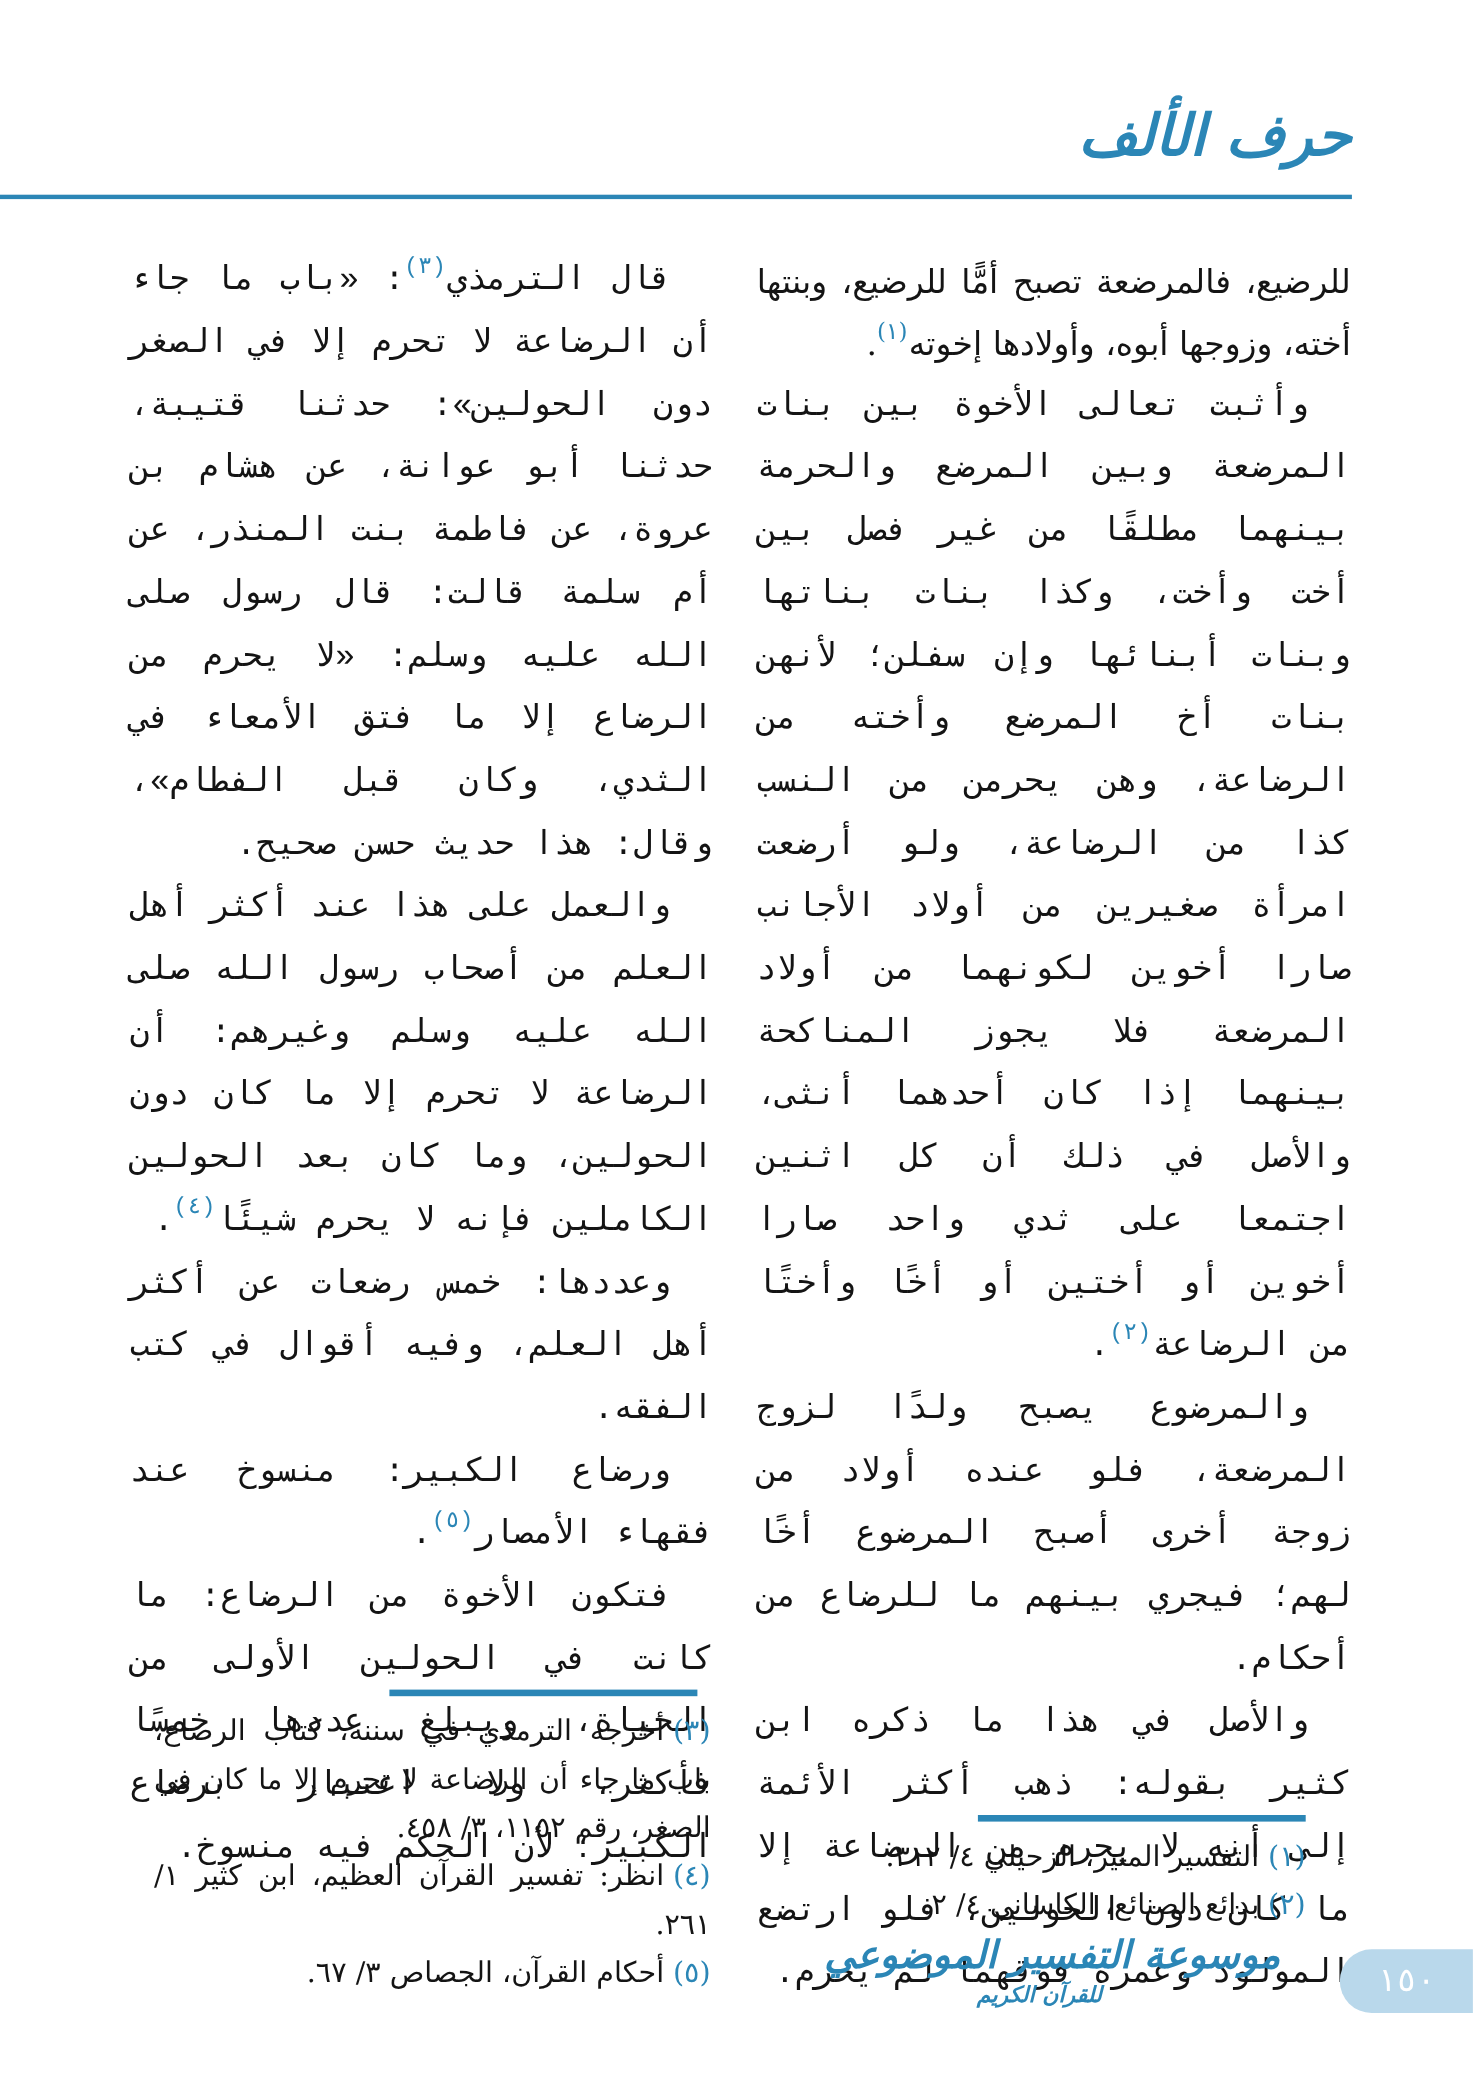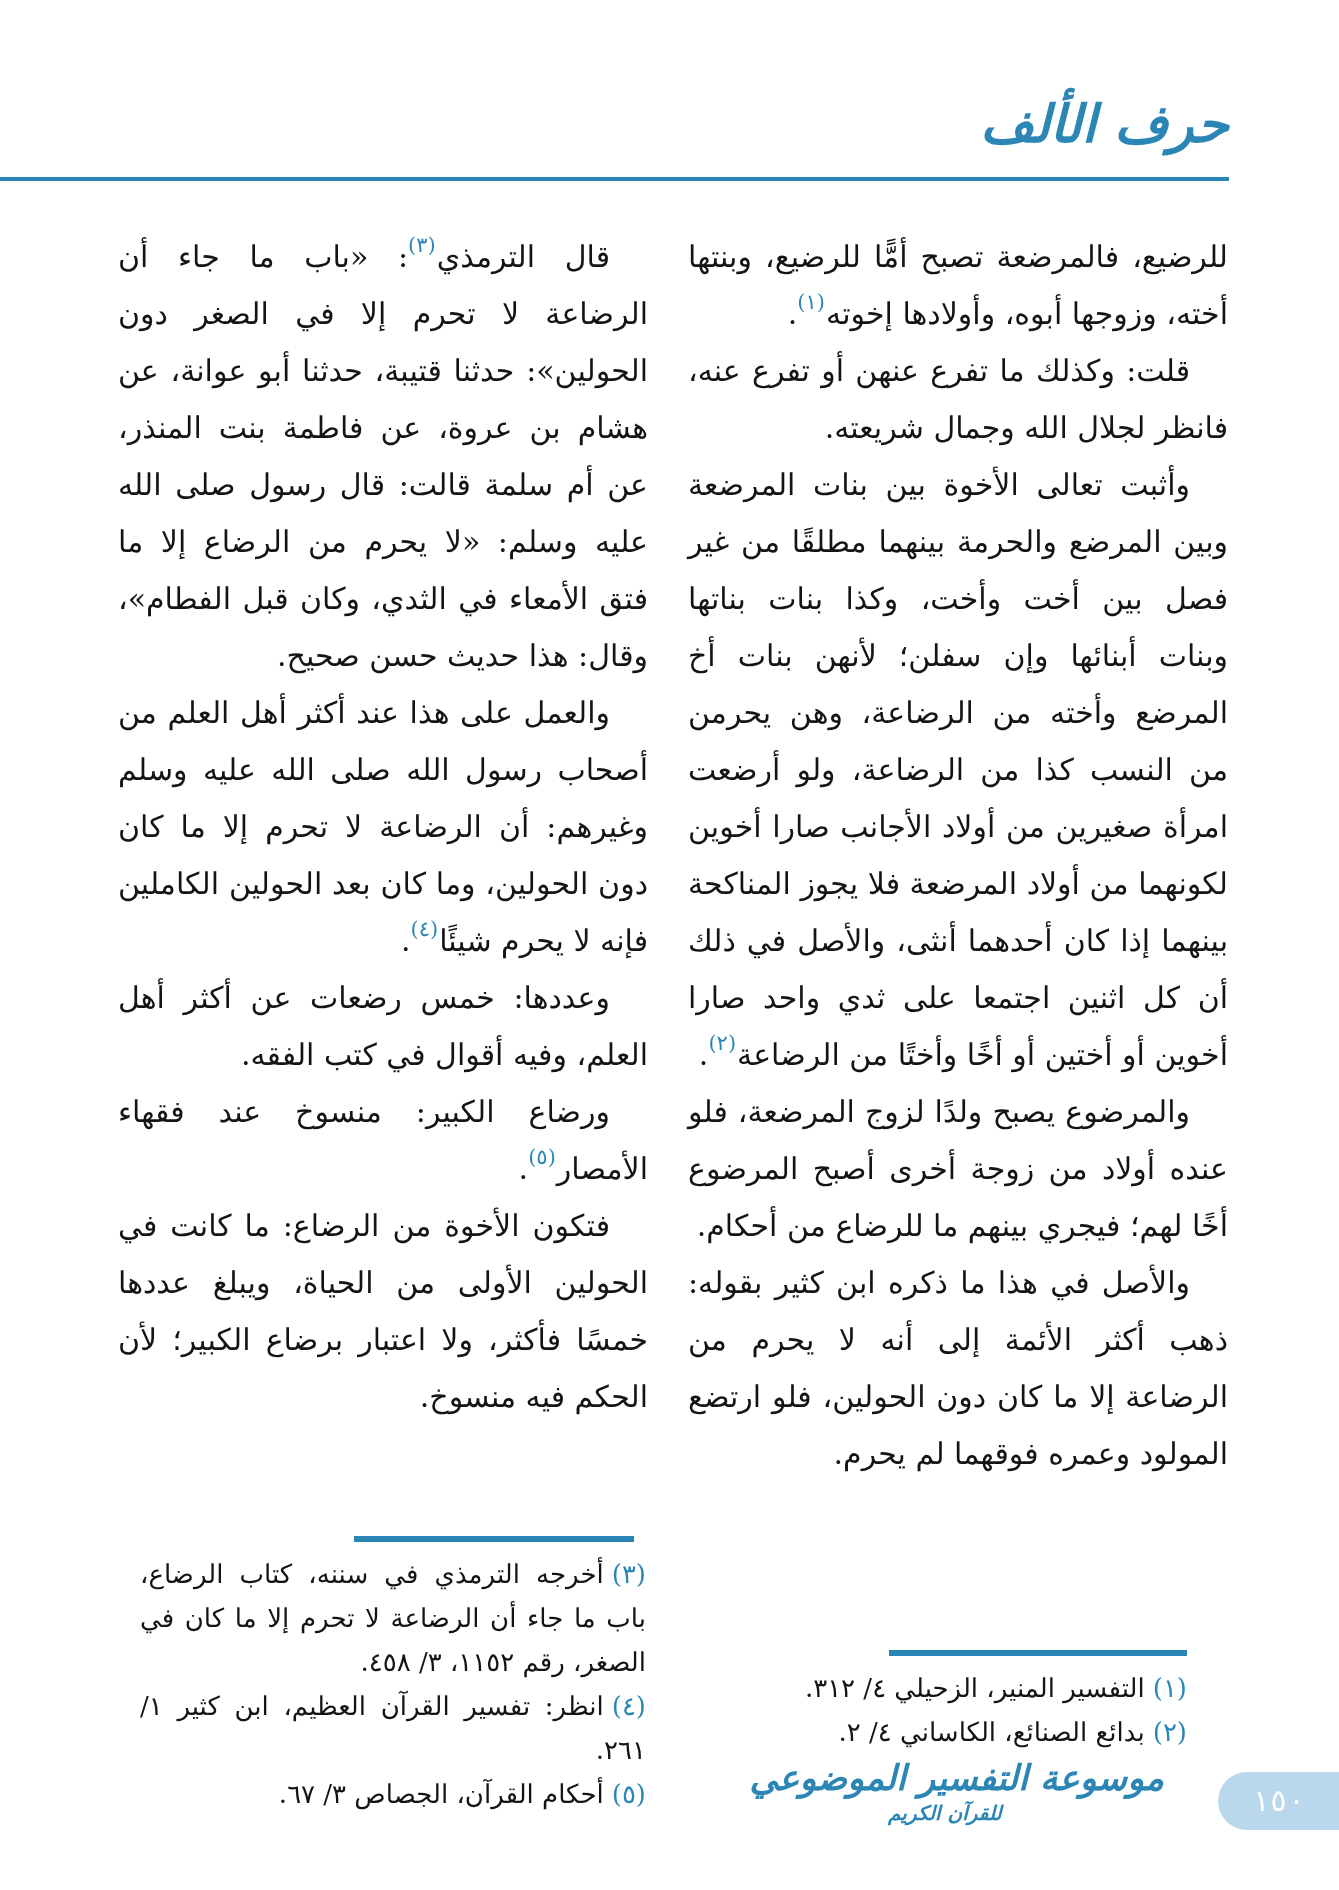--- a/index.html
+++ b/index.html
@@ -45,21 +45,21 @@
     position: absolute;
     top: 228px;
     font-size: 30px;
     line-height: 57px;
     text-align: justify;
     color: var(--ink);
   }
   .col-main { right: 111px; width: 540px; }
   .col-secondary { left: 118px; width: 530px; }
   .para { margin: 0; }
-  .para.indent { text-indent: 38px; }
+  .para.indent { text-indent: 38px; font-family: Liberation Mono, monospace; }
   sup.ref {
     color: var(--accent);
     font-size: 21px;
     line-height: 0;
     vertical-align: 15px;
     letter-spacing: -1px;
     margin-right: 1px;
   }
   .footnote-block {
     position: absolute;
@@ -123,21 +123,20 @@
 <body>
 
 <div class="page">
 
   <div class="header-title">حرف الألف</div>
 
   <div class="header-rule"></div>
 
   <div class="col col-main">
       <p class="para"><span>للرضيع، فالمرضعة تصبح أمًّا للرضيع، وبنتها أخته، وزوجها أبوه، وأولادها إخوته</span><sup class="ref">(١)</sup><span>.</span></p>
-      <p class="para indent"><span>قلت: وكذلك ما تفرع عنهن أو تفرع عنه، فانظر لجلال الله وجمال شريعته.</span></p>
       <p class="para indent"><span>وأثبت تعالى الأخوة بين بنات المرضعة وبين المرضع والحرمة بينهما مطلقًا من غير فصل بين أخت وأخت، وكذا بنات بناتها وبنات أبنائها وإن سفلن؛ لأنهن بنات أخ المرضع وأخته من الرضاعة، وهن يحرمن من النسب كذا من الرضاعة، ولو أرضعت امرأة صغيرين من أولاد الأجانب صارا أخوين لكونهما من أولاد المرضعة فلا يجوز المناكحة بينهما إذا كان أحدهما أنثى، والأصل في ذلك أن كل اثنين اجتمعا على ثدي واحد صارا أخوين أو أختين أو أخًا وأختًا من الرضاعة</span><sup class="ref">(٢)</sup><span>.</span></p>
       <p class="para indent"><span>والمرضوع يصبح ولدًا لزوج المرضعة، فلو عنده أولاد من زوجة أخرى أصبح المرضوع أخًا لهم؛ فيجري بينهم ما للرضاع من أحكام.</span></p>
       <p class="para indent"><span>والأصل في هذا ما ذكره ابن كثير بقوله: ذهب أكثر الأئمة إلى أنه لا يحرم من الرضاعة إلا ما كان دون الحولين، فلو ارتضع المولود وعمره فوقهما لم يحرم.</span></p>
     </div>
 
   <div class="col col-secondary">
       <p class="para indent"><span>قال الترمذي</span><sup class="ref">(٣)</sup><span>: «باب ما جاء أن الرضاعة لا تحرم إلا في الصغر دون الحولين»: حدثنا قتيبة، حدثنا أبو عوانة، عن هشام بن عروة، عن فاطمة بنت المنذر، عن أم سلمة قالت: قال رسول صلى الله عليه وسلم: «لا يحرم من الرضاع إلا ما فتق الأمعاء في الثدي، وكان قبل الفطام»، وقال: هذا حديث حسن صحيح.</span></p>
       <p class="para indent"><span>والعمل على هذا عند أكثر أهل العلم من أصحاب رسول الله صلى الله عليه وسلم وغيرهم: أن الرضاعة لا تحرم إلا ما كان دون الحولين، وما كان بعد الحولين الكاملين فإنه لا يحرم شيئًا</span><sup class="ref">(٤)</sup><span>.</span></p>
       <p class="para indent"><span>وعددها: خمس رضعات عن أكثر أهل العلم، وفيه أقوال في كتب الفقه.</span></p>
       <p class="para indent"><span>ورضاع الكبير: منسوخ عند فقهاء الأمصار</span><sup class="ref">(٥)</sup><span>.</span></p>

